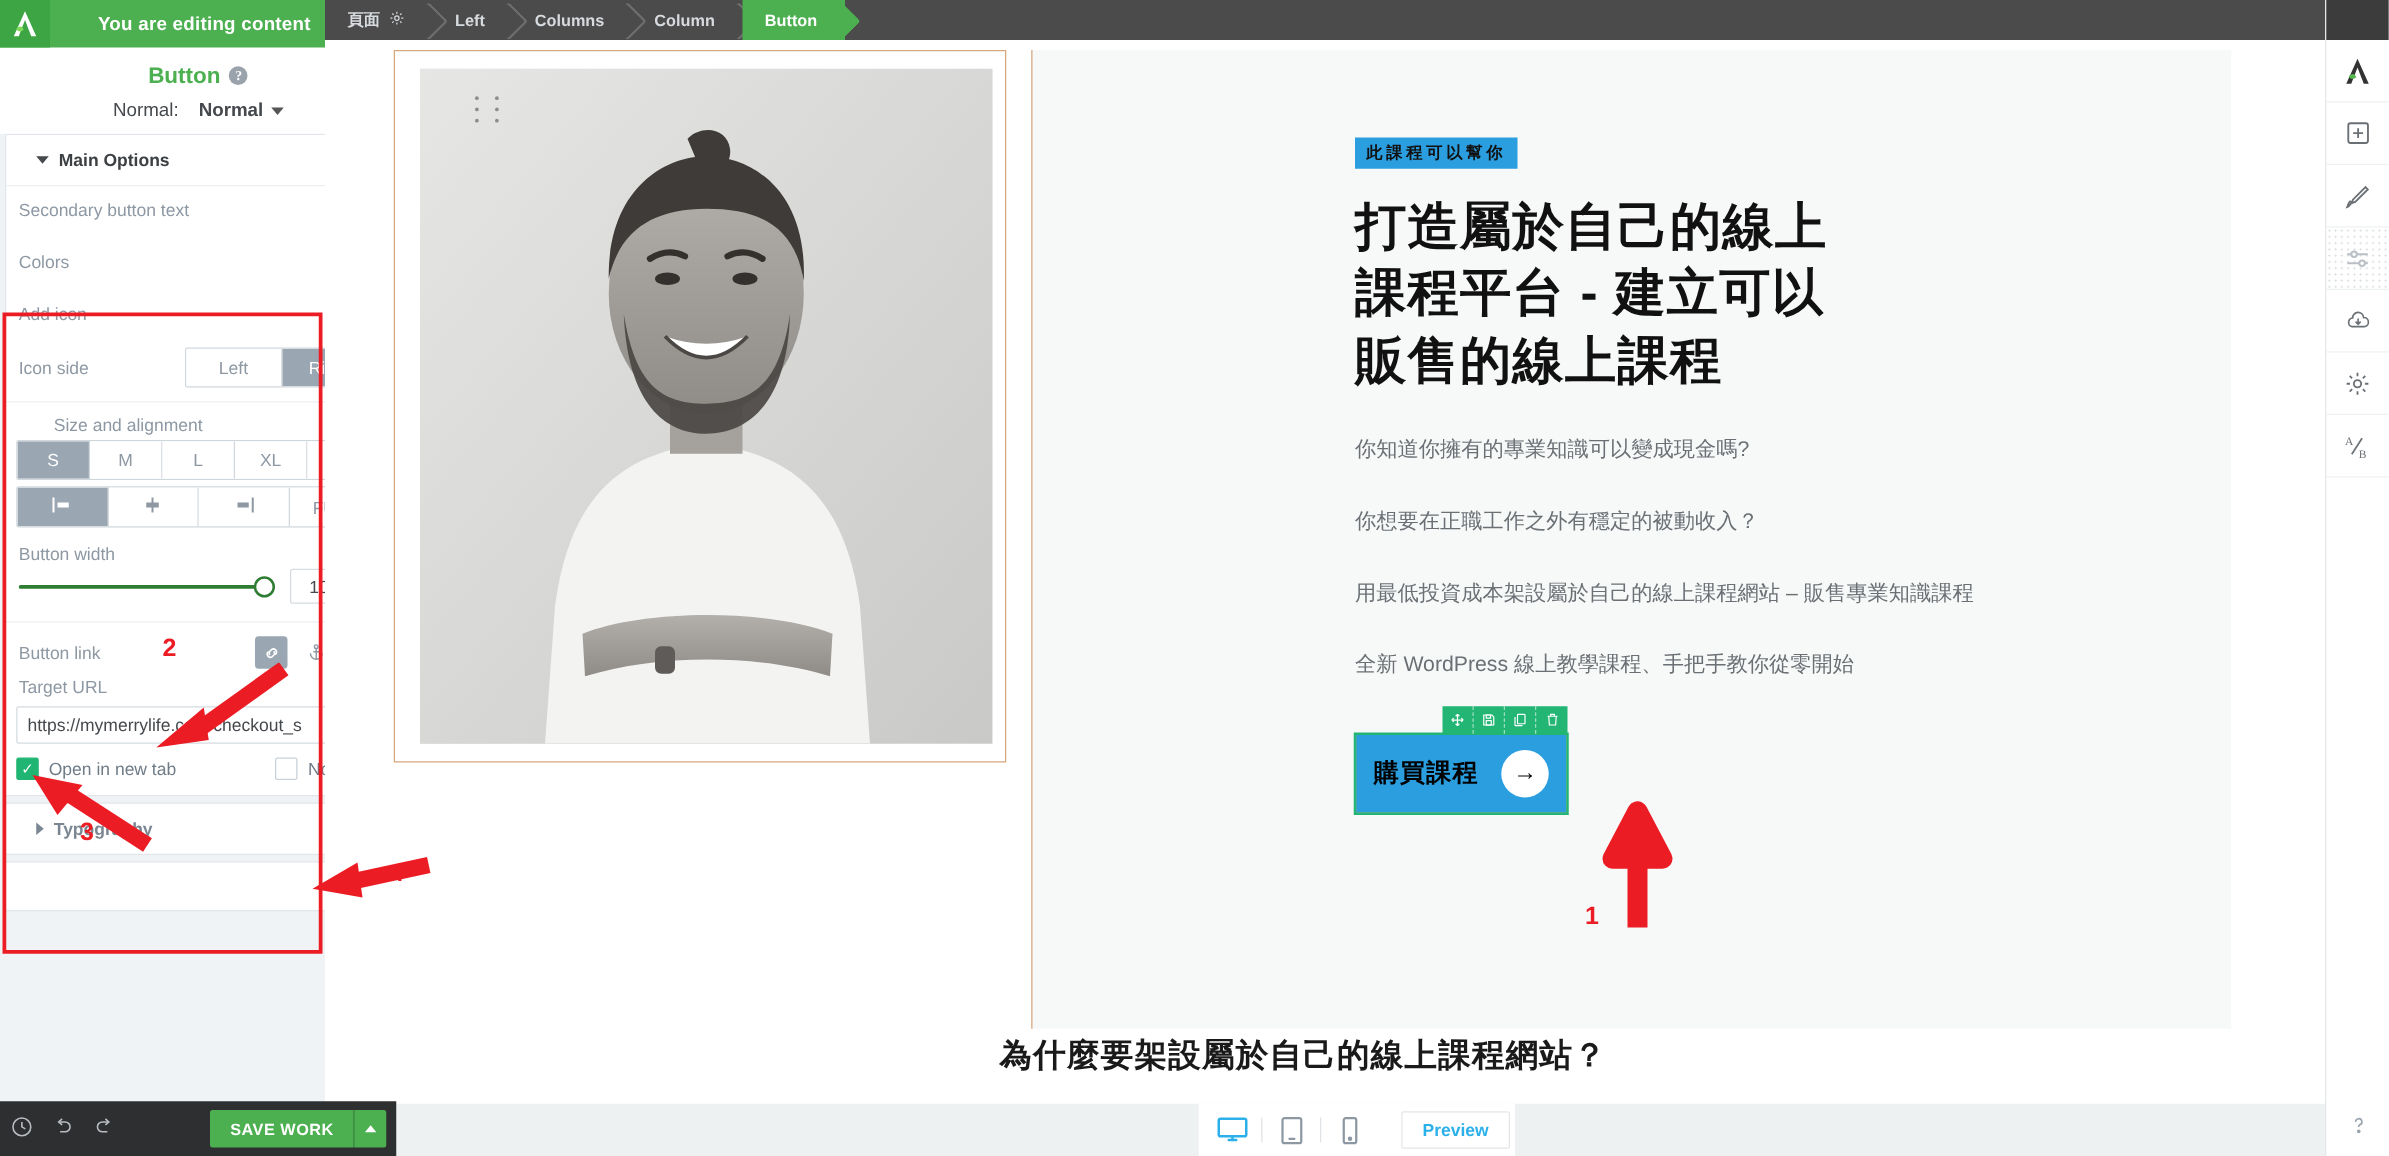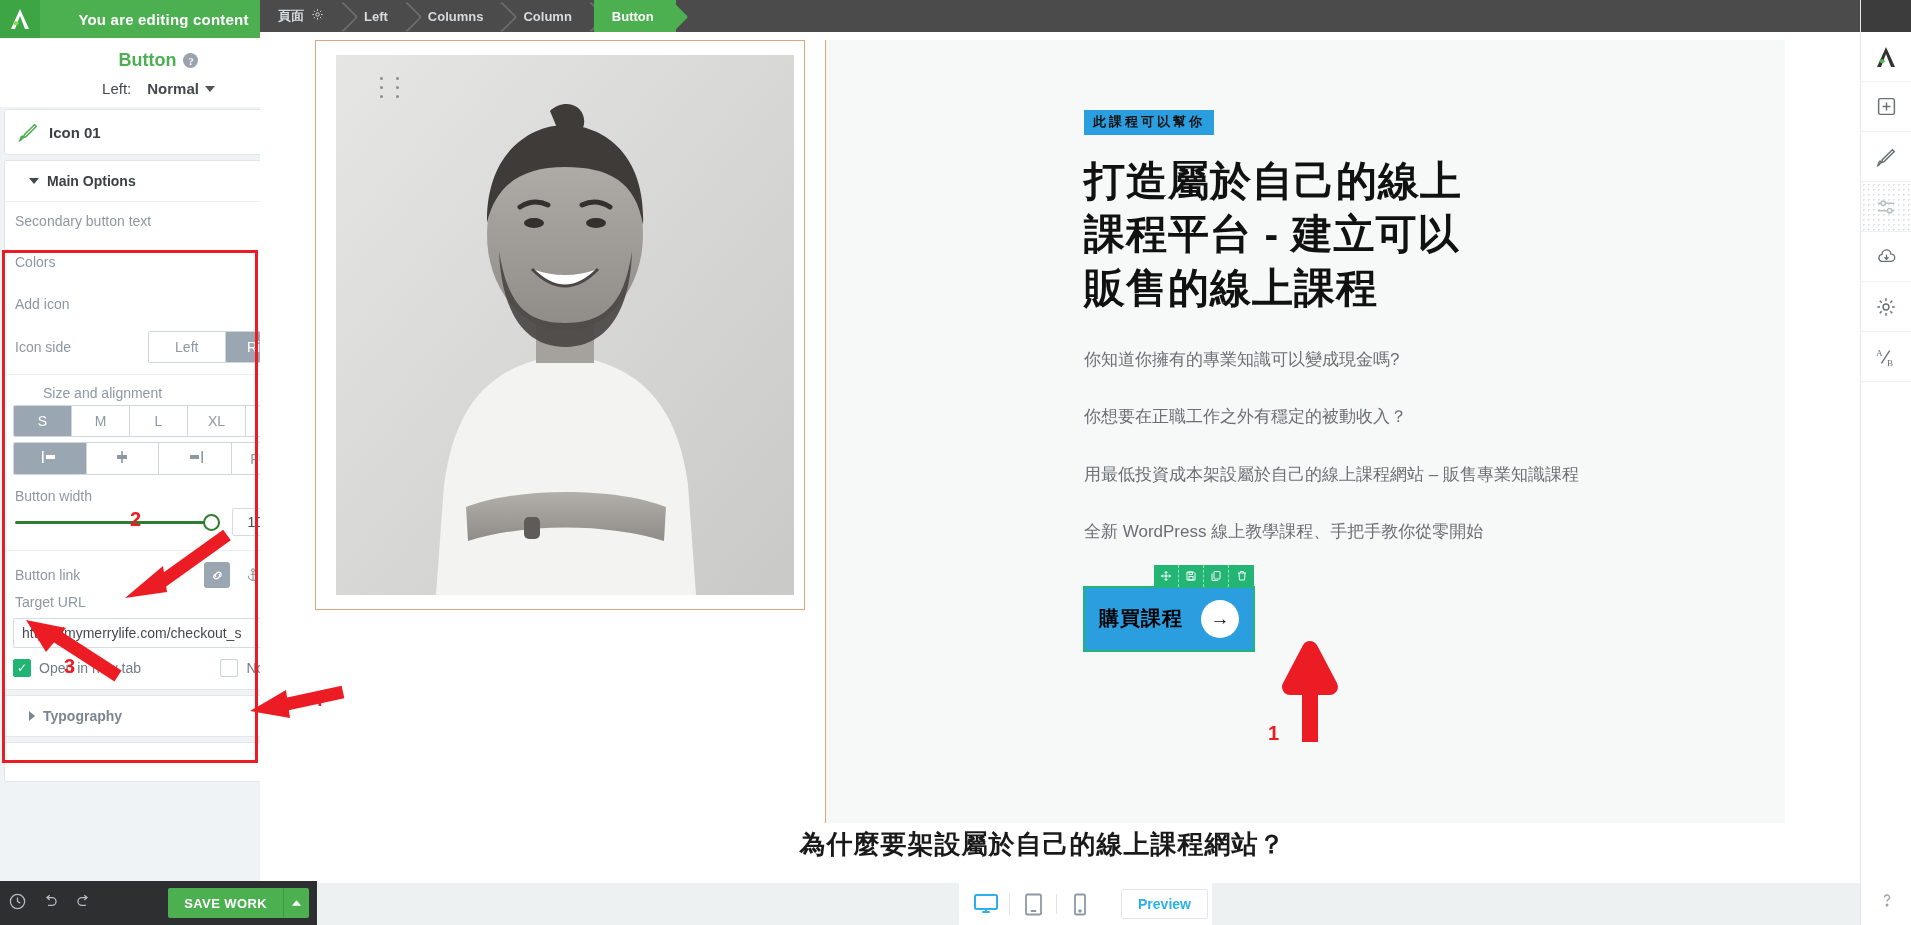--- a/index.html
+++ b/index.html
@@ -329,50 +329,30 @@
       <div class="lp-topbar-title">You are editing content</div>
       <div class="info-circle">i</div>
     </div>
 
     <div class="lp-header">
       <div class="lp-title">
         <span>Button</span>
         <span class="help-dot">?</span>
       </div>
       <div class="lp-state">
-        <span>Left:</span>
+        <span>Normal:</span>
         <span class="val">
           <span>Normal</span>
           <span class="caret-d"></span>
         </span>
       </div>
     </div>
 
     <div class="lp-scroll">
 
-      <div class="card" style="margin-top:2px;">
-        <div class="icon-row">
-          <span class="brush-ic">
-            <svg width="22" height="22" viewBox="0 0 24 24" fill="none" stroke="#4CAF50" stroke-width="1.6">
-              <path d="M19 4 L21 6 L10 17 L7 18 L8 15 Z"></path>
-              <path d="M7.5 17.5 C5.5 18.5 5 21 3 21.5 C4 19.5 3.5 18 5.5 16.5 Z" fill="#4CAF50"></path>
-            </svg>
-          </span>
-          <span class="label">Icon 01</span>
-          <span>
-            <svg width="18" height="18" viewBox="0 0 24 24" fill="none" stroke="#8d98a3" stroke-width="1.5">
-              <rect x="3" y="4" width="15" height="16" rx="1"></rect>
-              <circle cx="9" cy="15" r="2.5"></circle>
-              <path d="M15 3 l6 0 M18 0 l0 6" stroke-width="1.2"></path>
-              <circle cx="18" cy="4" r="3.2"></circle>
-            </svg>
-          </span>
-          <span class="caret-d"></span>
-        </div>
-      </div>
 
       <div class="section">
         <div class="section-head">
           <span class="caret-down"></span>
           <span>Main Options</span>
         </div>
 
         <div class="opt-row">
           <span class="opt-label">Secondary button text</span>
           <span class="toggle">

